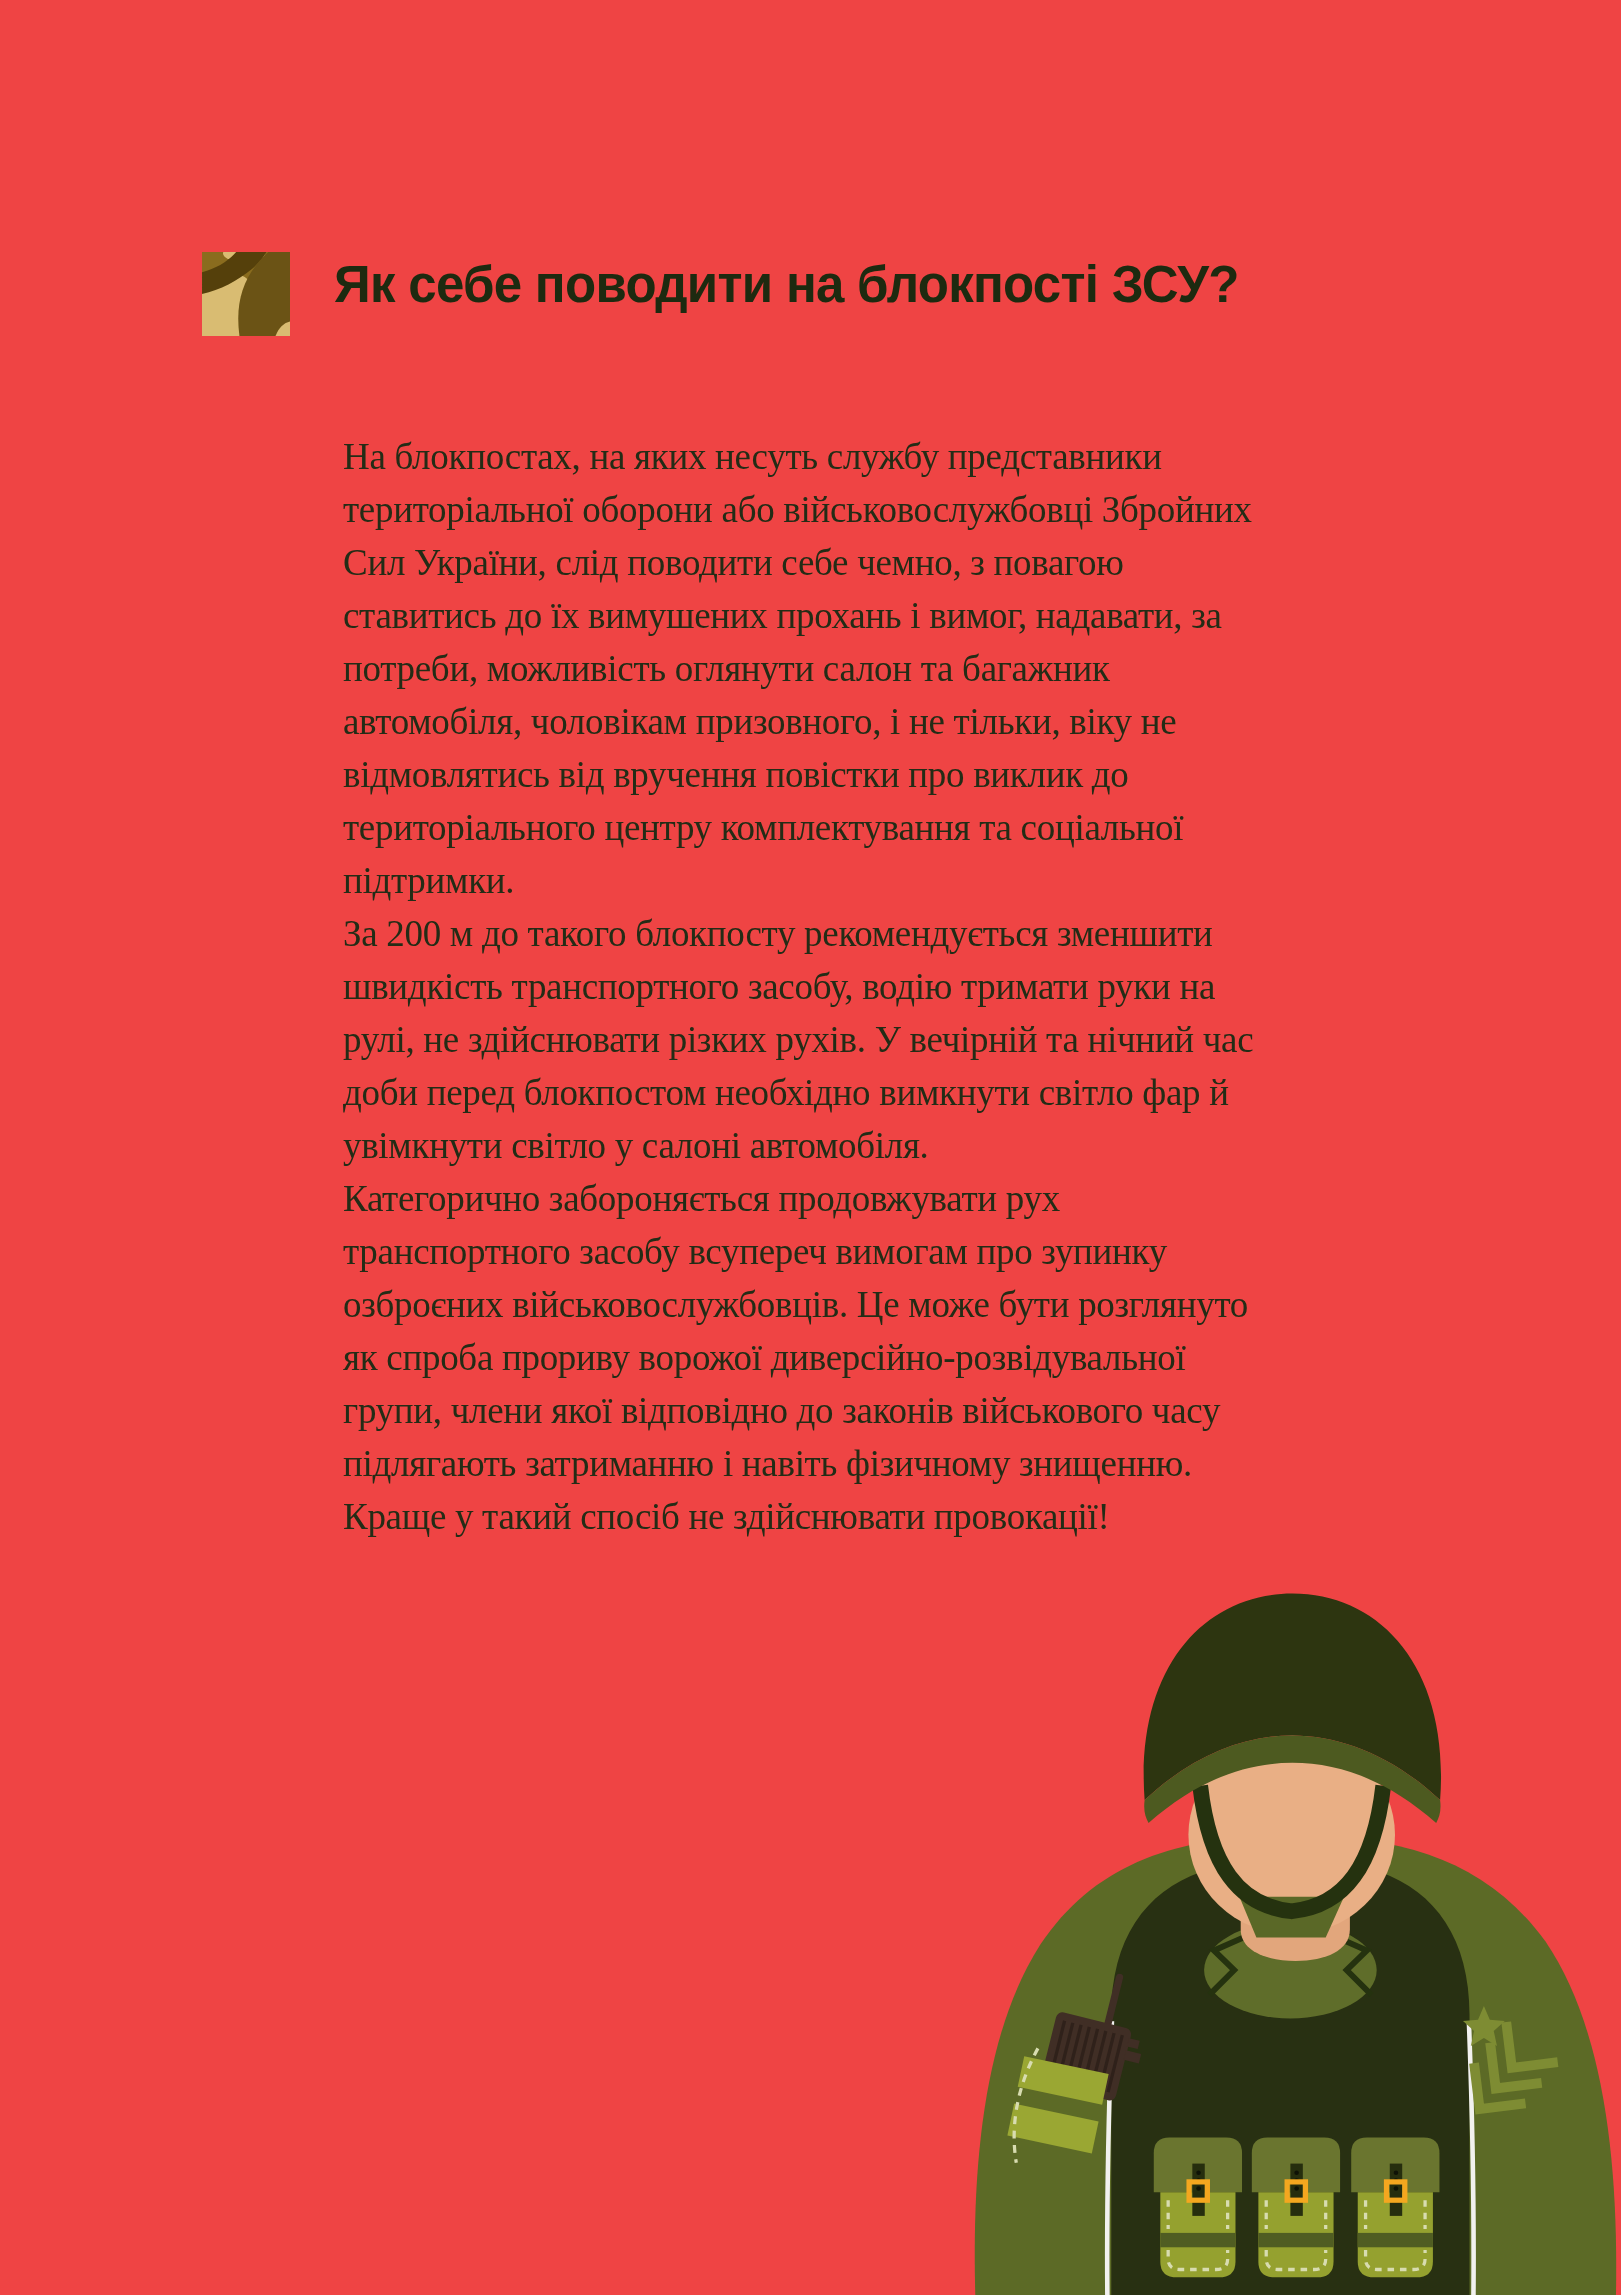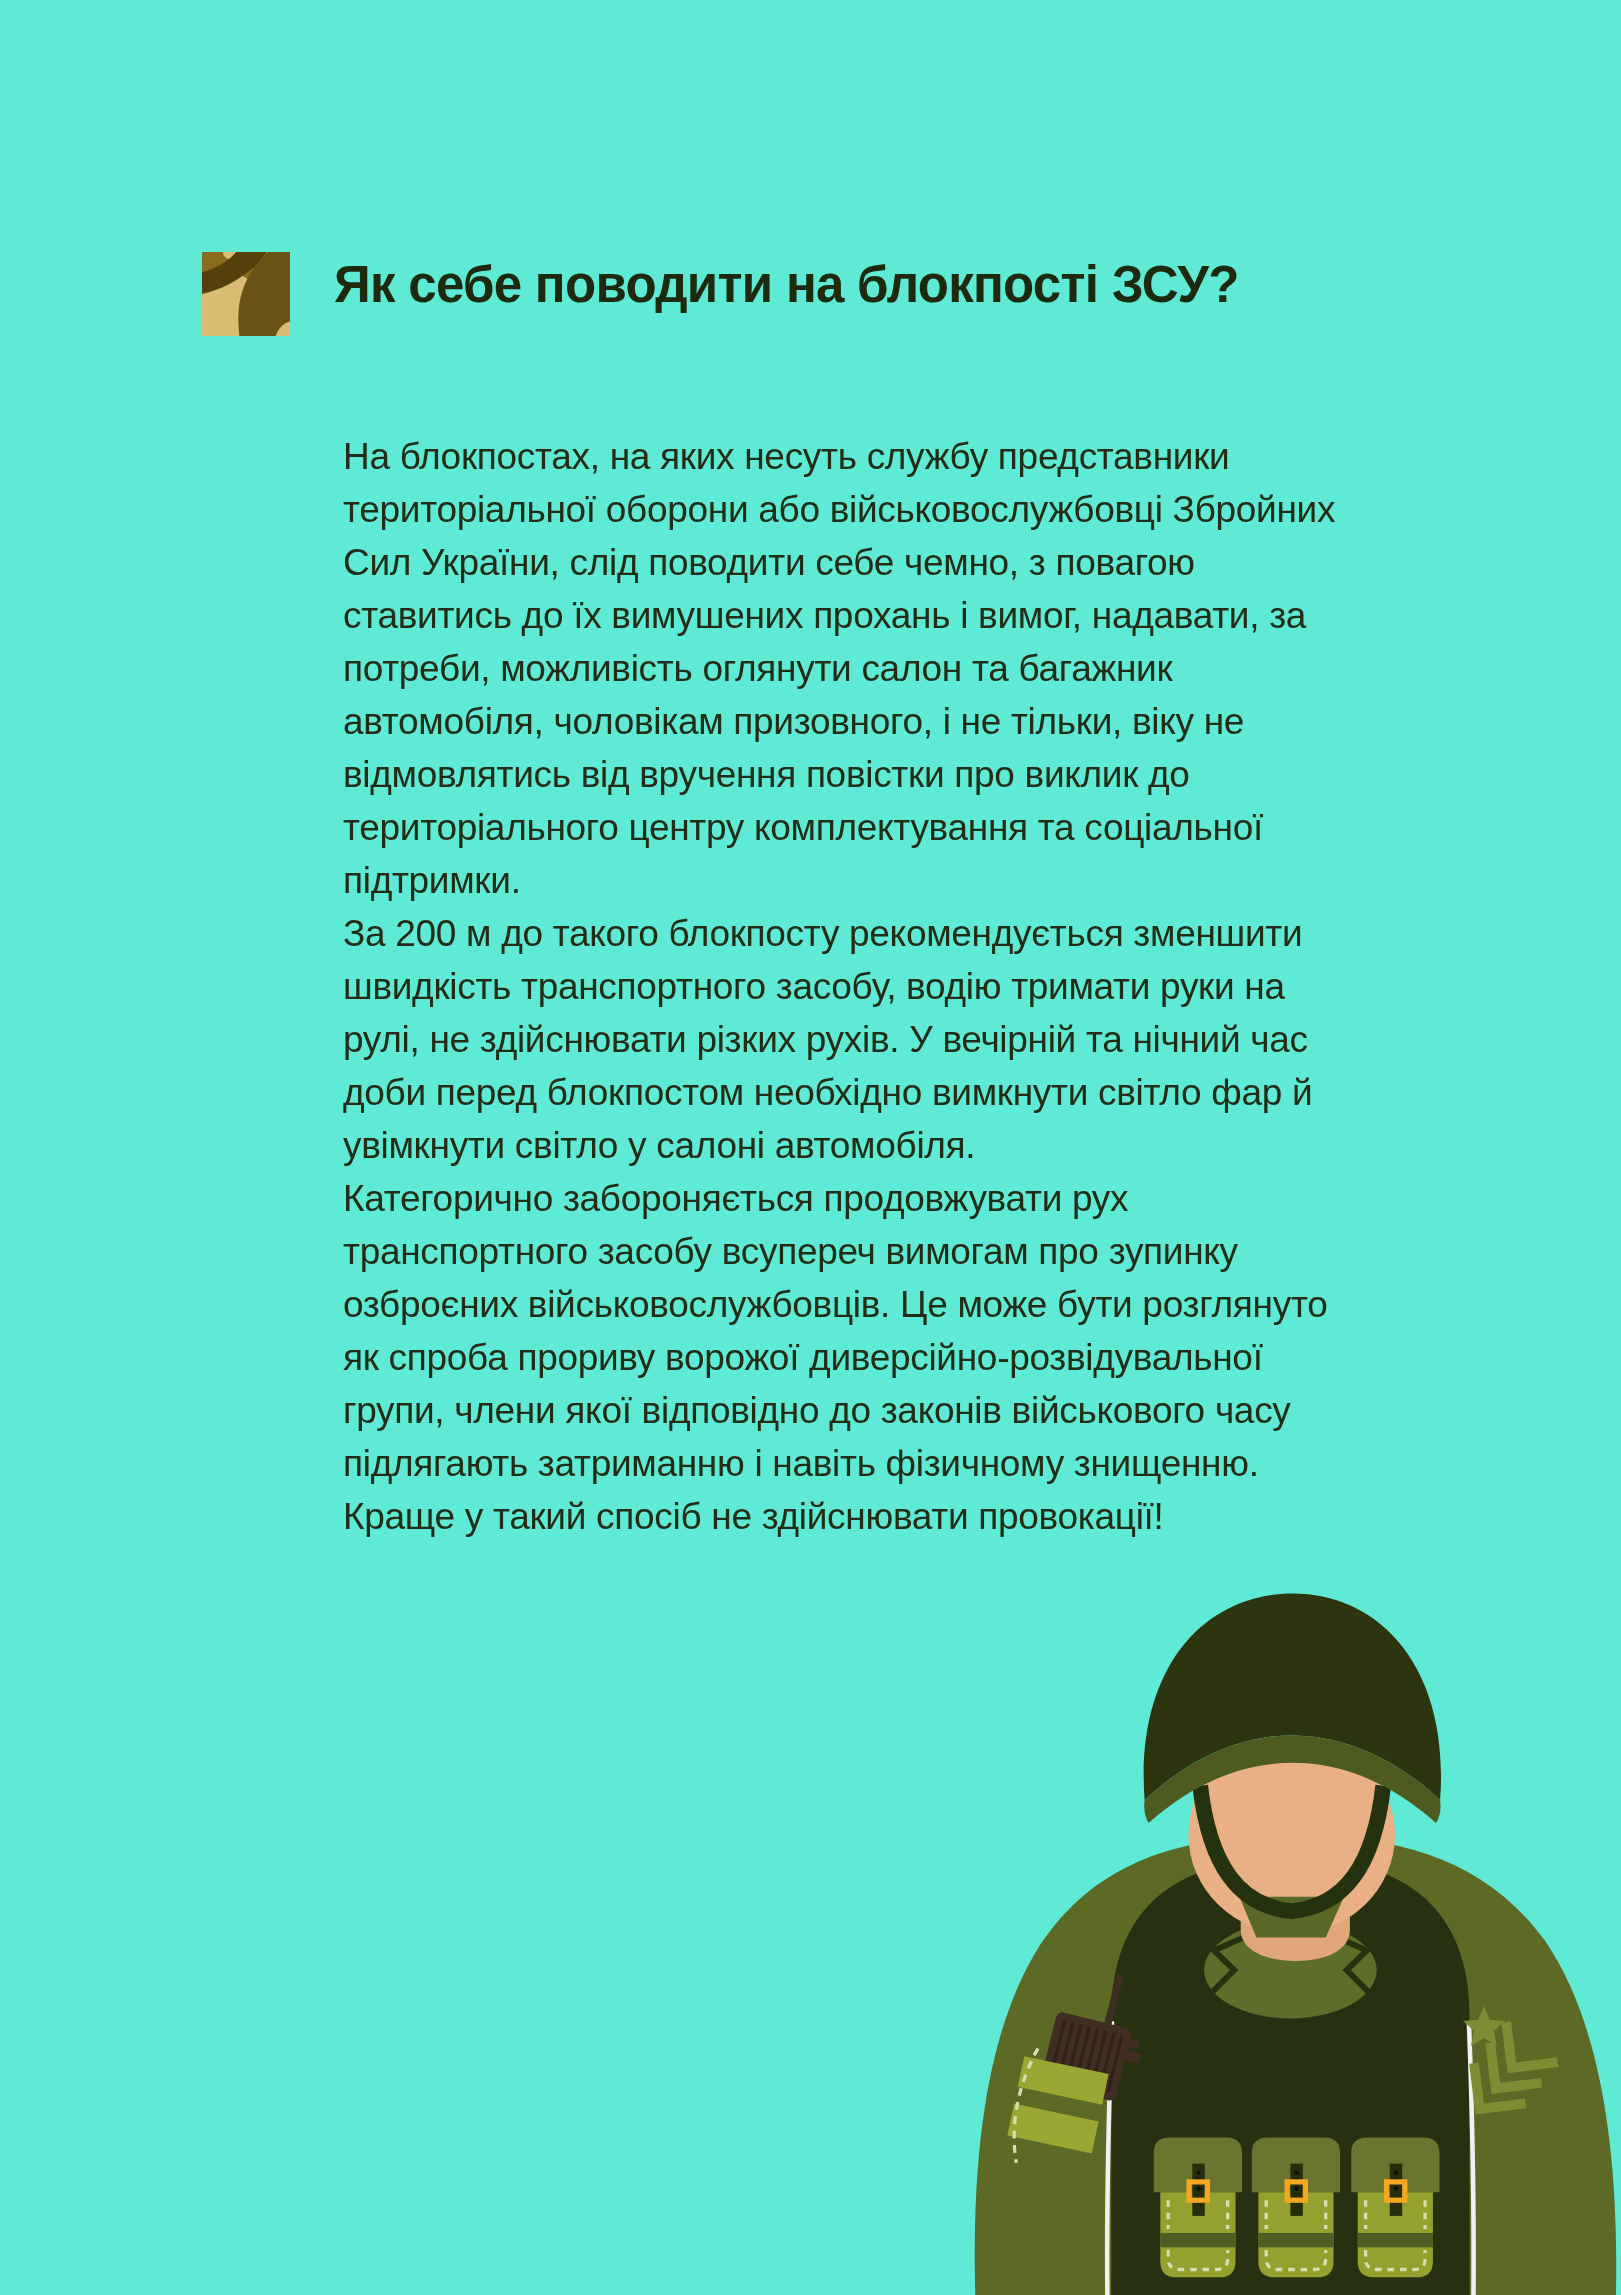--- a/index.html
+++ b/index.html
@@ -1,20 +1,20 @@
 <!DOCTYPE html>
 <html style="font-size:10.5px"><head>
 <meta charset="utf-8">
 <style>
   html, body { margin: 0; padding: 0; }
   .page {
     position: relative;
     width: 1622px;
     height: 2295px;
-    background: #5eead4;
+    background: #ef4444;
     overflow: hidden;
     font-family: "Liberation Sans", sans-serif;
   }
   .camo-icon {
     position: absolute;
     left: 202px;
     top: 252px;
     width: 88px;
     height: 84px;
     display: block;
@@ -34,20 +34,21 @@
   .body-text {
     position: absolute;
     left: 343px;
     top: 430px;
     width: 1125px;
     font-size: 37px;
     line-height: 53px;
     letter-spacing: -0.3px;
     color: #232c16;
     white-space: pre-line;
+    font-family: Liberation Serif, serif;
   }
   .soldier {
     position: absolute;
     left: 949px;
     top: 1570px;
     width: 673px;
     height: 725px;
   }
 </style>
 </head>

